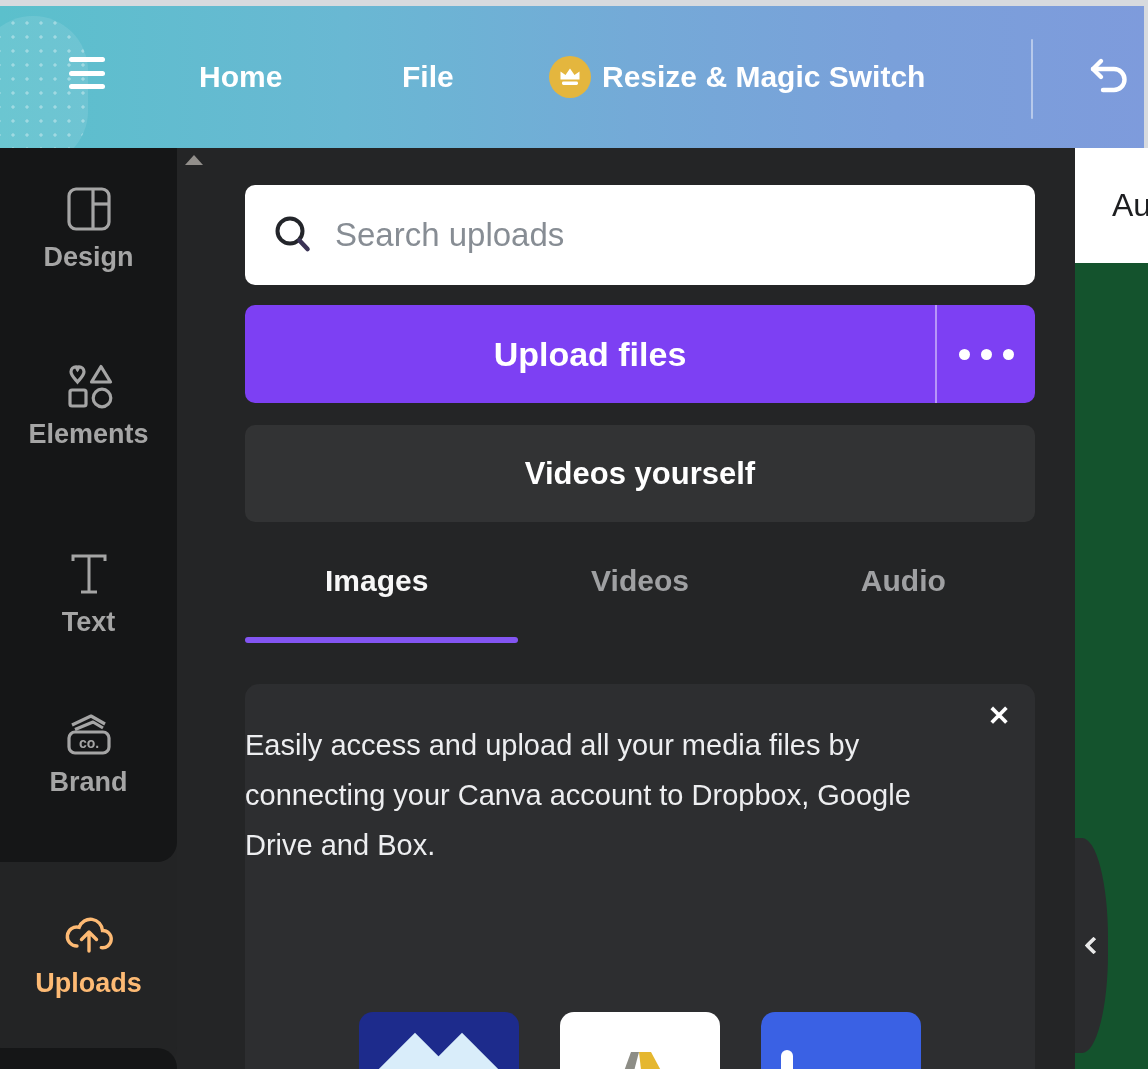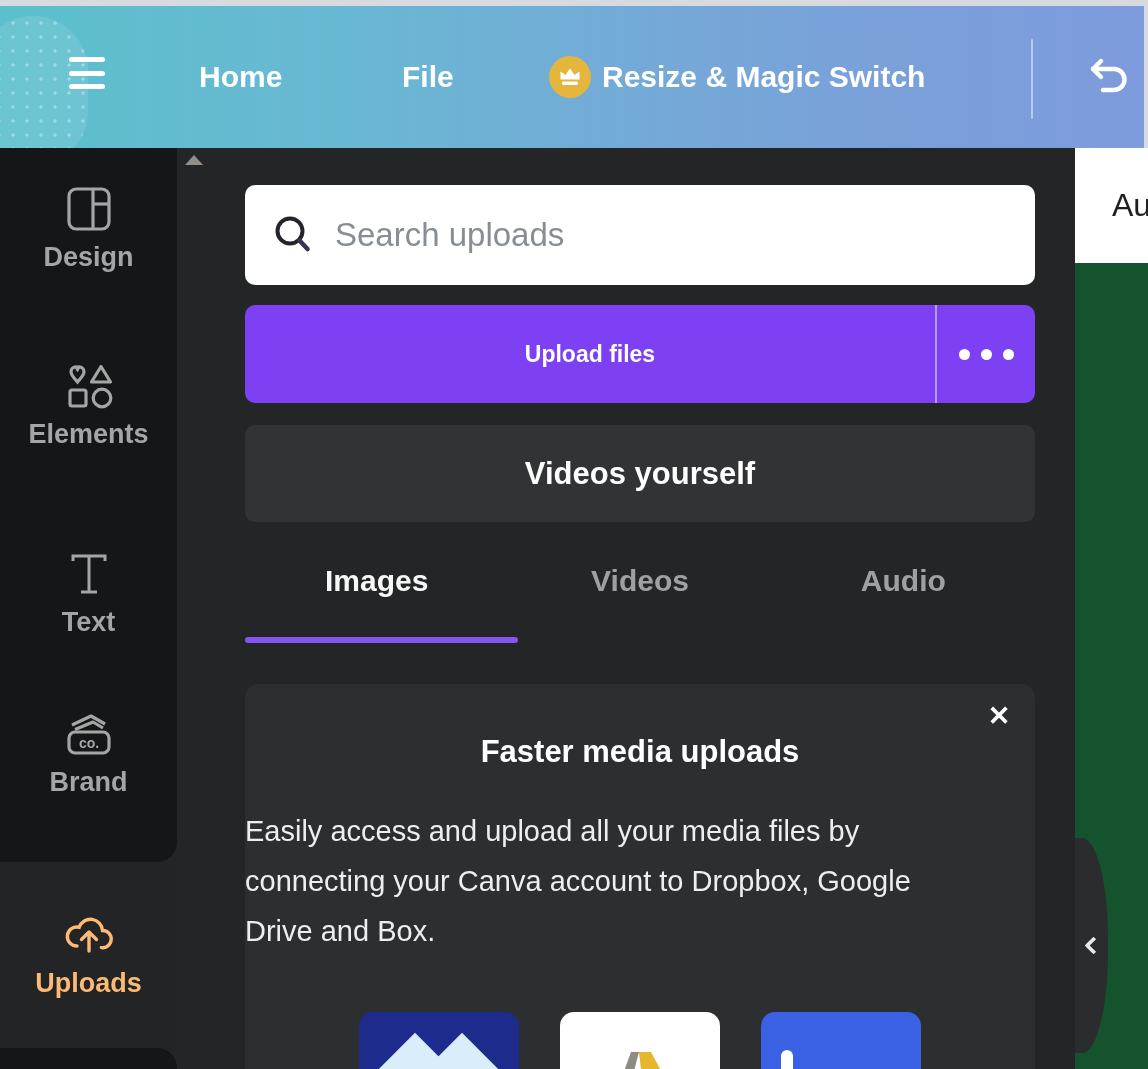--- a/index.html
+++ b/index.html
@@ -56,21 +56,21 @@
                border-bottom:10px solid #928f8b; cursor:pointer; }
   .search-box { position:absolute; left:68px; top:37px; width:790px; height:100px; background:#ffffff;
                 border-radius:10px; display:flex; align-items:center; padding:0 26px; gap:20px; }
   .search-box input { flex:1; border:none; outline:none; font-size:33px; color:#24282c; background:transparent;
                       font-family:"Liberation Sans", sans-serif; }
   .search-box input::placeholder { color:#878d94; }
 
   .upload-btn { position:absolute; left:68px; top:157px; width:790px; height:98px; background:#7d40f3;
                 border-radius:10px; display:flex; color:#ffffff; cursor:pointer; }
   .upload-main { flex:1; display:flex; align-items:center; justify-content:center;
-                 font-size:23px; font-weight:700; }
+                 font-size:34px; font-weight:700; }
   .upload-sep { width:2px; margin:0; background:rgba(255,255,255,0.45); }
   .upload-more { width:98px; display:flex; align-items:center; justify-content:center; gap:11px; }
   .upload-more i { width:11px; height:11px; border-radius:50%; background:#ffffff; }
 
   .record-btn { position:absolute; left:68px; top:277px; width:790px; height:97px; background:#323334;
                 border-radius:10px; display:flex; align-items:center; justify-content:center;
                 color:#ffffff; font-size:31px; font-weight:700; cursor:pointer; }
 
   .tabs { position:absolute; left:68px; top:406px; width:790px; height:54px; display:flex; }
   .tab { flex:1; display:flex; align-items:center; justify-content:center; color:#9fa0a2;
@@ -252,21 +252,20 @@
         <span>Videos</span>
       </div>
       <div class="tab">
         <span>Audio</span>
       </div>
     </div>
     <div class="tab-underline"></div>
 
     <div class="promo-card">
       <div class="promo-close">✕</div>
-      <div class="promo-title">Faster media uploads</div>
       <div class="promo-body">
         <div class="promo-line">Easily access and upload all your media files by</div>
         <div class="promo-line">connecting your Canva account to Dropbox, Google</div>
         <div class="promo-line">Drive and Box.</div>
       </div>
       <div class="tiles">
         <div class="tile tile-dropbox">
           <i class="d1"></i>
             <i class="d2"></i>
         </div>

